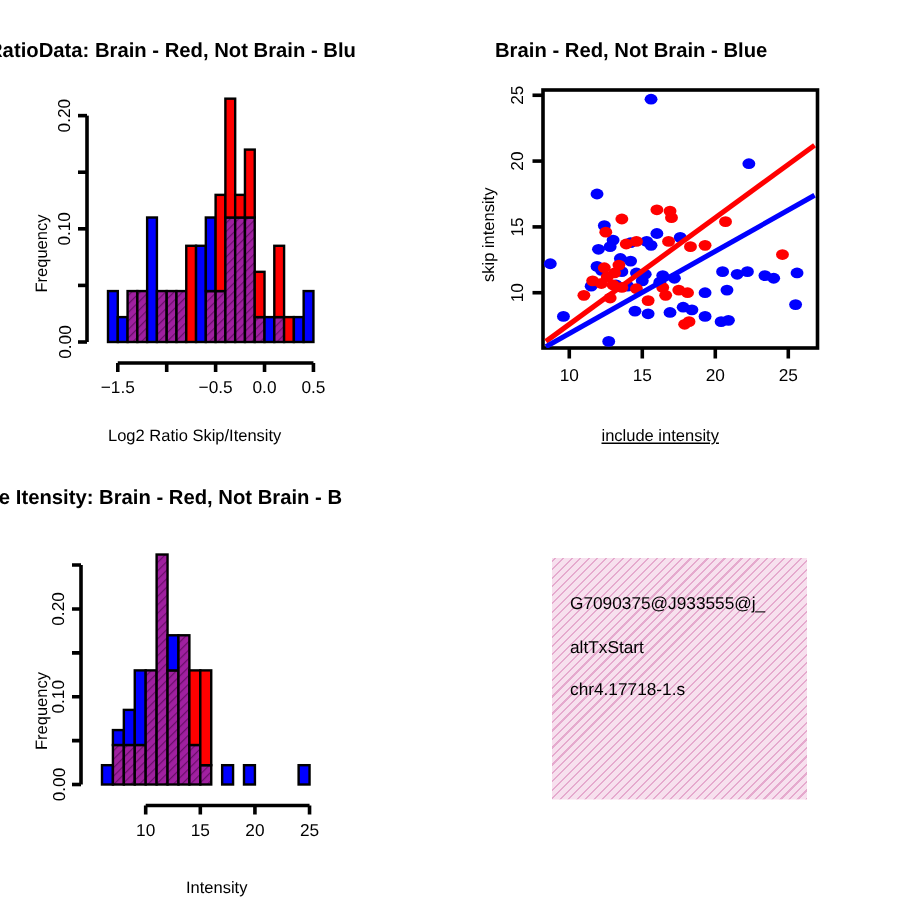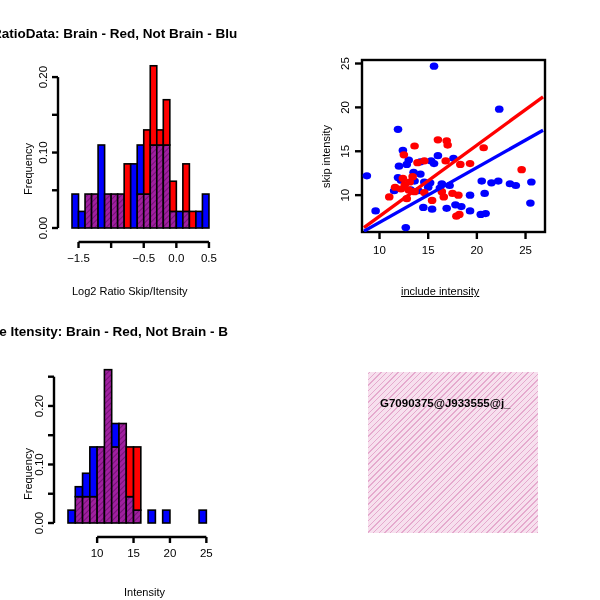--- a/index.html
+++ b/index.html
@@ -47,21 +47,20 @@
     position:absolute;inset:0;
     background-image:
       repeating-linear-gradient(-45deg,
         rgba(226,160,200,0.85) 0px, rgba(226,160,200,0.85) 1px,
         rgba(0,0,0,0) 1px, rgba(0,0,0,0) 4px);
   }
   #info-box .lines{
     position:absolute;inset:0;
     padding:26px 0 0 12px;
     box-sizing:border-box;
-    font-weight:bold;
   }
   #info-box .iline{
     font-size:11.5px;
     color:#000;
     line-height:1;
     margin-bottom:17px;
     white-space:nowrap;
   }
   #info-box .iline.pval{color:#b01a1a;margin-bottom:0;}
 
@@ -132,20 +131,21 @@
       <text x="208.95652173913044" y="212" font-size="11.5" font-family="&quot;Liberation Sans&quot;, sans-serif" fill="#000" text-anchor="middle">0.5</text>
     </svg>
 
   <div class="axlabel ylab-rot" style="left:22px;top:195px;">Frequency</div>
 
   <div class="axlabel" style="left:72px;top:285px;">Log2 Ratio Skip/Itensity</div>
 </div>
 
 <div class="panel" id="panel-scatter" style="left:300px;top:0;width:300px;height:300px;">
 
+  <div class="ptitle" style="left:30px;top:26px;">Brain - Red, Not Brain - Blue</div>
 
   <svg id="svg-scatter" width="300" height="240" style="position:absolute;left:0;top:50px;">
       <rect x="62" y="10" width="183" height="172" fill="none" stroke="#000" stroke-width="2.4"></rect>
       <defs>
         <clipPath id="sc-clip">
           <rect x="62" y="10" width="183" height="172"></rect>
         </clipPath>
       </defs>
       <g clip-path="url(#sc-clip)">
         <ellipse cx="134.03191489361703" cy="16.14285714285714" rx="4.3" ry="3.6" fill="#0000FF"></ellipse>
@@ -305,14 +305,16 @@
 
   <div class="axlabel ylab-rot" style="left:22px;top:200px;">Frequency</div>
 
   <div class="axlabel" style="left:124px;top:286px;text-align:center;">Intensity</div>
 </div>
 
 <div id="info-box">
   <div class="hatch"></div>
   <div class="lines">
     <div class="iline">G7090375@J933555@j_</div>
+    <div class="iline">altTxStart</div>
+    <div class="iline">chr4.17718-1.s</div>
   </div>
 </div>
 
 </body></html>

